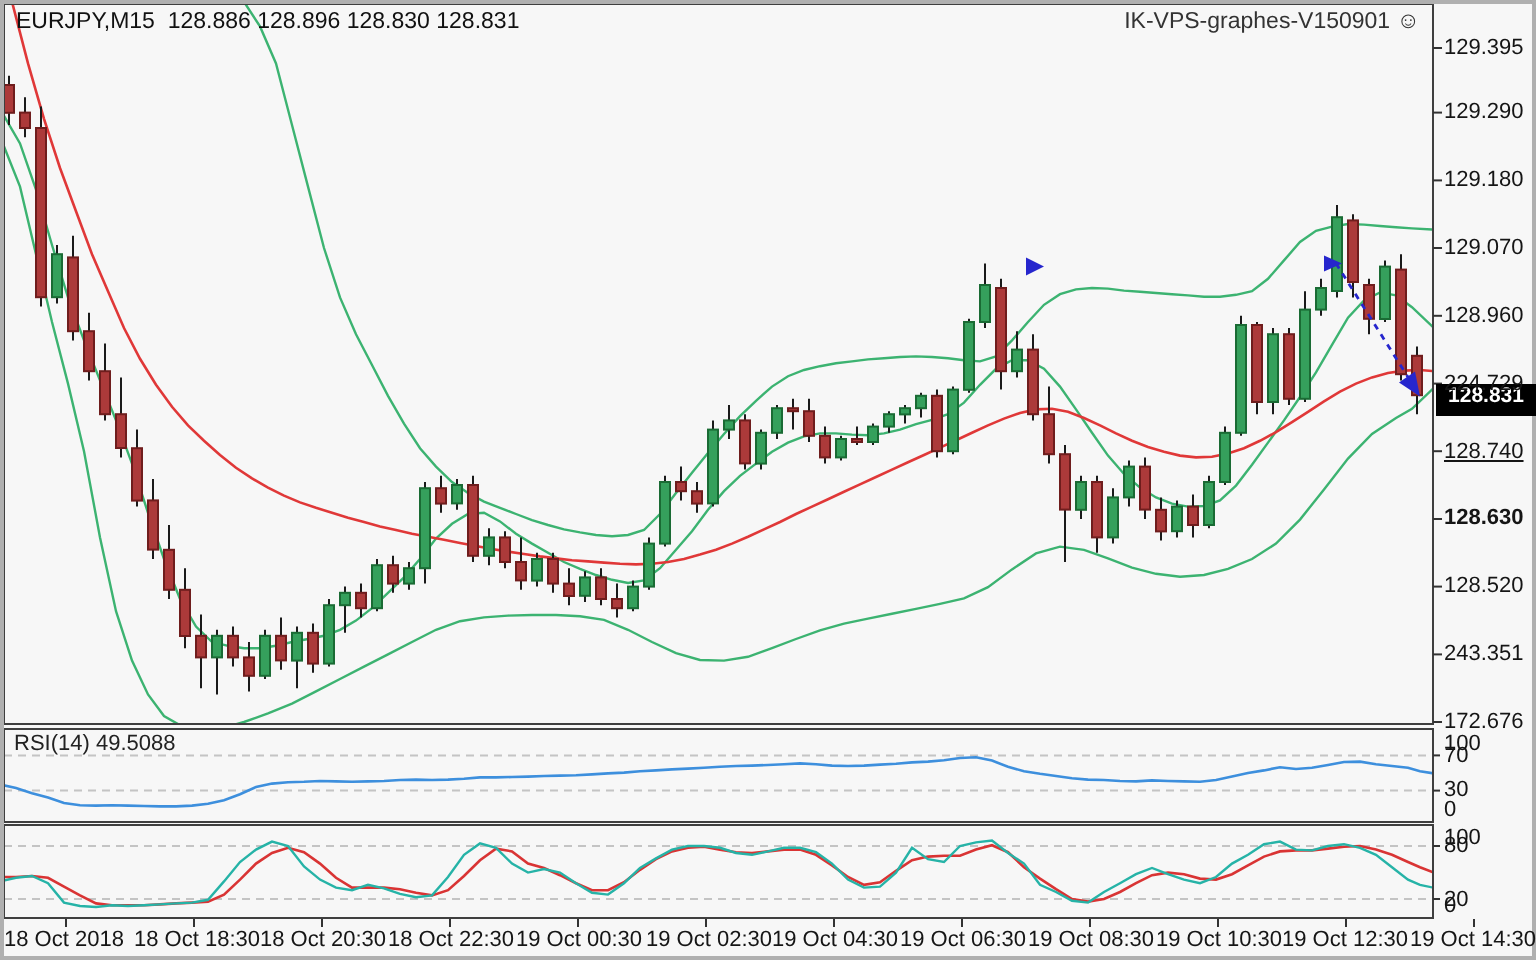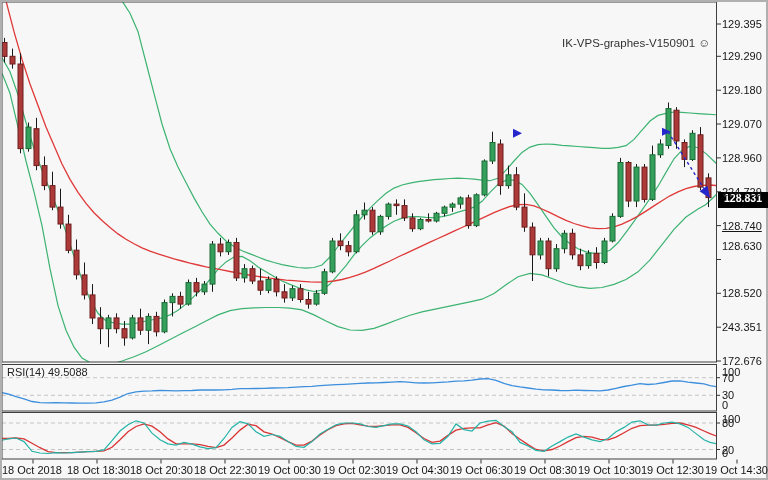--- a/index.html
+++ b/index.html
@@ -1,21 +1,21 @@
 <!DOCTYPE html>
 <html><head>
 <meta charset="utf-8">
 <style>
   html,body{margin:0;padding:0;background:#ddd;}
   .win{position:relative;width:768px;height:480px;background:#f7f7f7;
        font-family:"Liberation Sans",sans-serif;overflow:hidden;}
   svg{position:absolute;left:0;top:0;}
   .lbl{position:absolute;color:#151515;font-size:11px;line-height:12px;white-space:pre;}
   .title{left:8px;top:5px;font-size:11.5px;color:#111;}
-  .brand{right:58px;top:5px;font-size:11.5px;color:#333;margin-top:32px;}
+  .brand{right:58px;top:5px;font-size:11.5px;color:#333;}
   .badge{position:absolute;left:718px;width:50px;height:16px;background:#000;color:#fff;
          font-size:10.5px;font-weight:bold;text-align:center;line-height:13px;}
   .ind{position:absolute;left:7px;font-size:11px;color:#222;}
 </style>
 </head>
 <body>
 
 <div class="win">
   <svg id="cv" width="768" height="480">
       <defs>
@@ -253,31 +253,32 @@
       <line x1="225" y1="459.5" x2="225" y2="463.5" stroke="#333" stroke-width="1"></line>
       <line x1="289" y1="459.5" x2="289" y2="463.5" stroke="#333" stroke-width="1"></line>
       <line x1="353" y1="459.5" x2="353" y2="463.5" stroke="#333" stroke-width="1"></line>
       <line x1="417" y1="459.5" x2="417" y2="463.5" stroke="#333" stroke-width="1"></line>
       <line x1="481" y1="459.5" x2="481" y2="463.5" stroke="#333" stroke-width="1"></line>
       <line x1="545" y1="459.5" x2="545" y2="463.5" stroke="#333" stroke-width="1"></line>
       <line x1="609" y1="459.5" x2="609" y2="463.5" stroke="#333" stroke-width="1"></line>
       <line x1="673" y1="459.5" x2="673" y2="463.5" stroke="#333" stroke-width="1"></line>
       <line x1="737" y1="459.5" x2="737" y2="463.5" stroke="#333" stroke-width="1"></line>
     </svg>
+  <div class="lbl title">EURJPY,M15  128.886 128.896 128.830 128.831</div>
   <div class="lbl brand">IK-VPS-graphes-V150901 ☺</div>
   <div class="ind" style="top:366px">RSI(14) 49.5088</div>
   <div class="badge" id="badge" style="top: 192px;">128.831</div>
 <div class="lbl" style="left: 722px; top: 18px;">129.395</div>
     <div class="lbl" style="left: 722px; top: 50px;">129.290</div>
     <div class="lbl" style="left: 722px; top: 84px;">129.180</div>
     <div class="lbl" style="left: 722px; top: 118px;">129.070</div>
     <div class="lbl" style="left: 722px; top: 152px;">128.960</div>
     <div class="lbl" style="left: 722px; top: 186px;">224.729</div>
     <div class="lbl" style="left: 722px; top: 220px; text-decoration: underline;">128.740</div>
-    <div class="lbl" style="left: 722px; top: 240px;">128.630</div>
+    <div class="lbl" style="left: 722px; top: 253px; font-weight: bold;">128.630</div>
     <div class="lbl" style="left: 722px; top: 287px;">128.520</div>
     <div class="lbl" style="left: 722px; top: 321px;">243.351</div>
     <div class="lbl" style="left: 722px; top: 355px;">172.676</div>
     <div class="lbl" style="left: 722px; top: 366px;">100</div>
     <div class="lbl" style="left: 722px; top: 372px;">70</div>
     <div class="lbl" style="left: 722px; top: 389px;">30</div>
     <div class="lbl" style="left: 722px; top: 399px;">0</div>
     <div class="lbl" style="left: 722px; top: 413px;">100</div>
     <div class="lbl" style="left: 722px; top: 417px; text-align: right;">80</div>
     <div class="lbl" style="left: 722px; top: 444px;">20</div>

